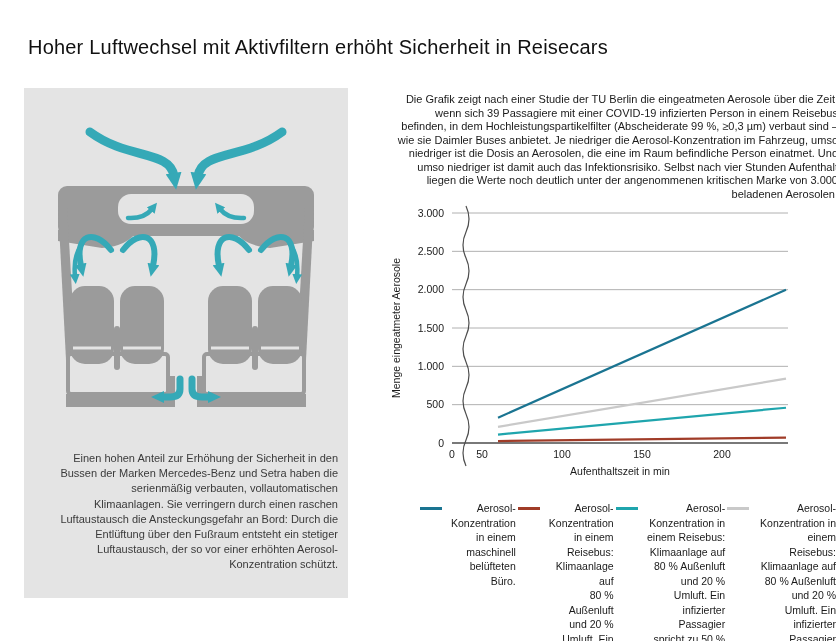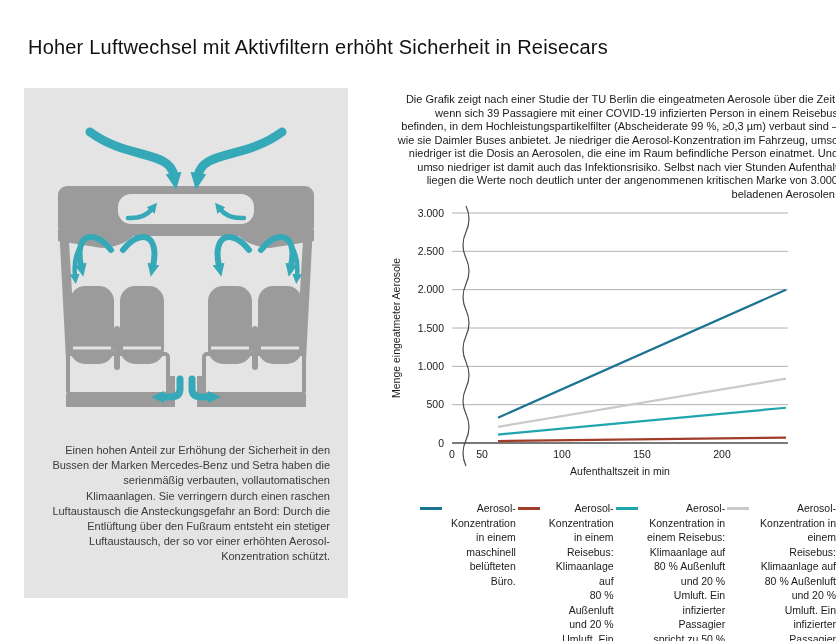--- a/index.html
+++ b/index.html
@@ -2,21 +2,21 @@
 <html><head>
 <meta charset="utf-8">
 <style>
   html,body{margin:0;padding:0;background:#fff;}
   .page{position:relative;width:836px;height:641px;background:#ffffff;overflow:hidden;
         font-family:"Liberation Sans", sans-serif;color:#1a1a1a;text-align:right;}
   .title{position:absolute;left:28px;top:36px;margin:0;font-size:20px;font-weight:400;
          letter-spacing:.2px;color:#111;}
   .panel{position:absolute;left:24px;top:88px;width:324px;height:510px;background:#e4e4e4;}
   .panel svg{position:absolute;left:0;top:10px;}
-  .caption{position:absolute;left:28px;top:355px;width:278px;margin:0;
+  .caption{position:absolute;left:28px;top:355px;width:278px;margin:8px;
            font-size:11px;line-height:15.2px;color:#3a3a3a;}
   .intro{position:absolute;left:390px;top:93px;width:448px;margin:0;
          font-size:11px;line-height:13.5px;color:#1a1a1a;}
   #chart-svg{position:absolute;left:390px;top:198px;}
   .tick{font-family:"Liberation Sans", sans-serif;font-size:10.5px;fill:#1a1a1a;}
   .legend{position:absolute;left:420px;top:501px;display:flex;flex-direction:row;gap:2px;}
   .lg-item{display:flex;align-items:flex-start;font-size:10.5px;line-height:14.5px;color:#1a1a1a;}
   .swatch{flex:0 0 22px;height:2.5px;margin:6px 9px 0 0;background:#888;}
 </style>
 </head>

